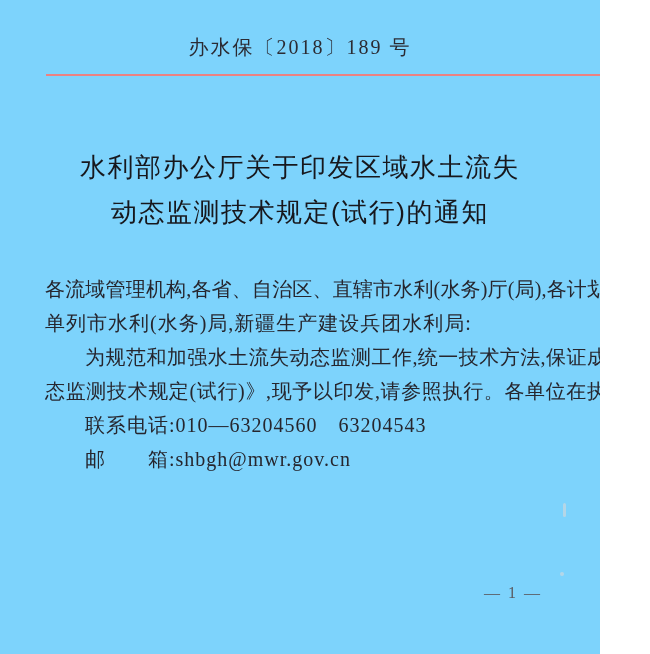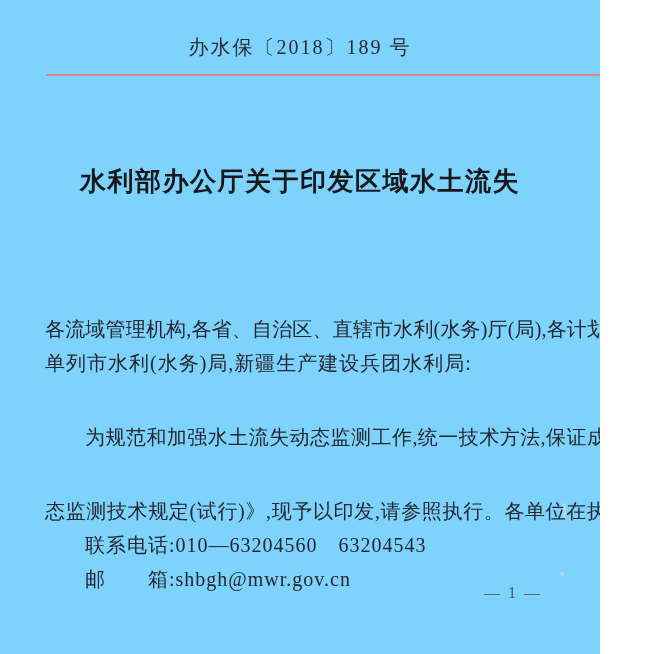--- a/index.html
+++ b/index.html
@@ -29,27 +29,27 @@
   .red-line {
     position: absolute;
     top: 74px;
     left: 46px;
     width: 560px;
     height: 2px;
     background: #ec8181;
   }
   .title {
     position: absolute;
-    top: 159px;
+    top: 145px;
     left: 0;
     width: 100%;
     margin: 0;
     text-align: center;
     font-family: "Liberation Sans", sans-serif;
-    font-weight: bold;
+    font-weight: normal;
     font-size: 26px;
     line-height: 45px;
     letter-spacing: 1.5px;
     color: #17171c;
   }
   .body-text {
     position: absolute;
     top: 272px;
     left: 45px;
     width: 562px;
@@ -59,21 +59,20 @@
     color: #26262e;
   }
   .line {
     white-space: nowrap;
   }
   .line.fill {
     white-space: normal;
     text-align: justify;
     text-align-last: justify;
     letter-spacing: 0;
-    margin-top: 40px;
   }
   .line.indent {
     text-indent: 2em;
   }
   .page-number {
     position: absolute;
     top: 584px;
     right: 58px;
     font-size: 16px;
     letter-spacing: 2px;
@@ -92,20 +91,21 @@
 <body>
 
 <div class="page">
 
   <div class="doc-number">办水保〔2018〕189 号</div>
 
   <div class="red-line"></div>
 
   <h1 class="title">
     <div>水利部办公厅关于印发区域水土流失</div>
+    <div>动态监测技术规定(试行)的通知</div>
   </h1>
 
   <div class="body-text">
     <div class="line fill">各流域管理机构,各省、自治区、直辖市水利(水务)厅(局),各计划</div>
     <div class="line">单列市水利(水务)局,新疆生产建设兵团水利局:</div>
 
     <div class="line fill indent">为规范和加强水土流失动态监测工作,统一技术方法,保证成</div>
     <div class="line fill">态监测技术规定(试行)》,现予以印发,请参照执行。各单位在执</div>
 
     <div class="line indent">联系电话:010—63204560　63204543</div>

